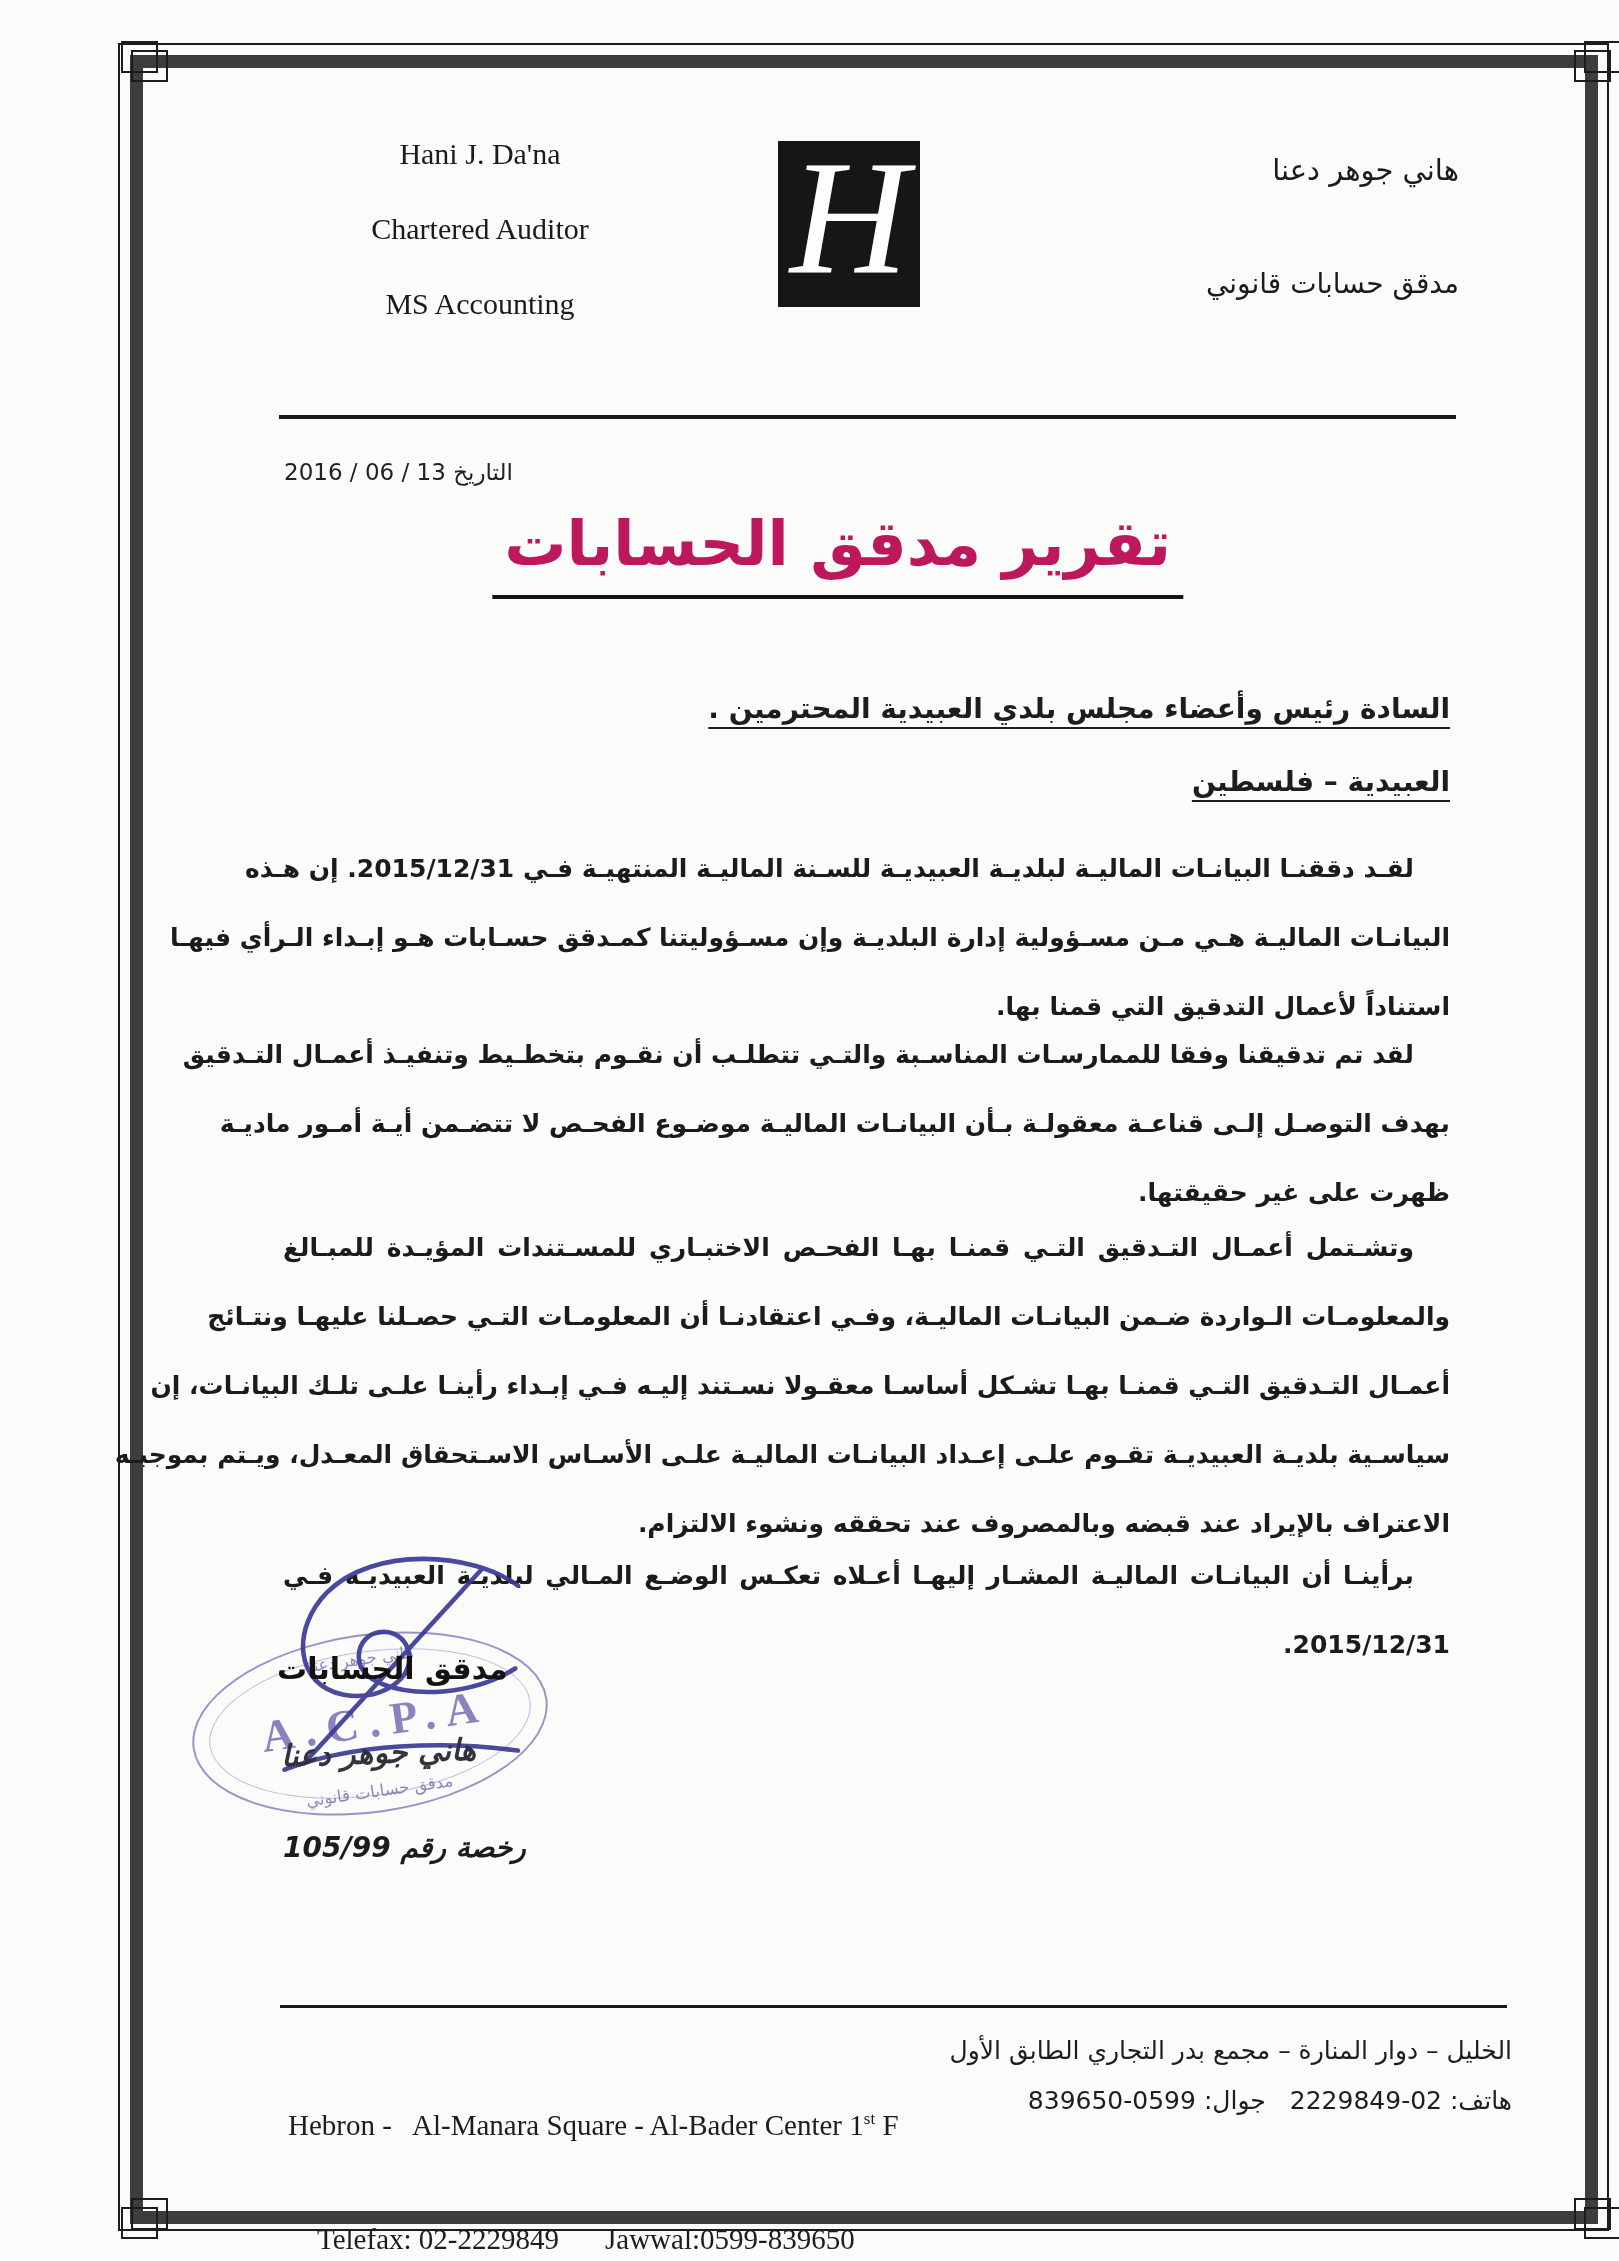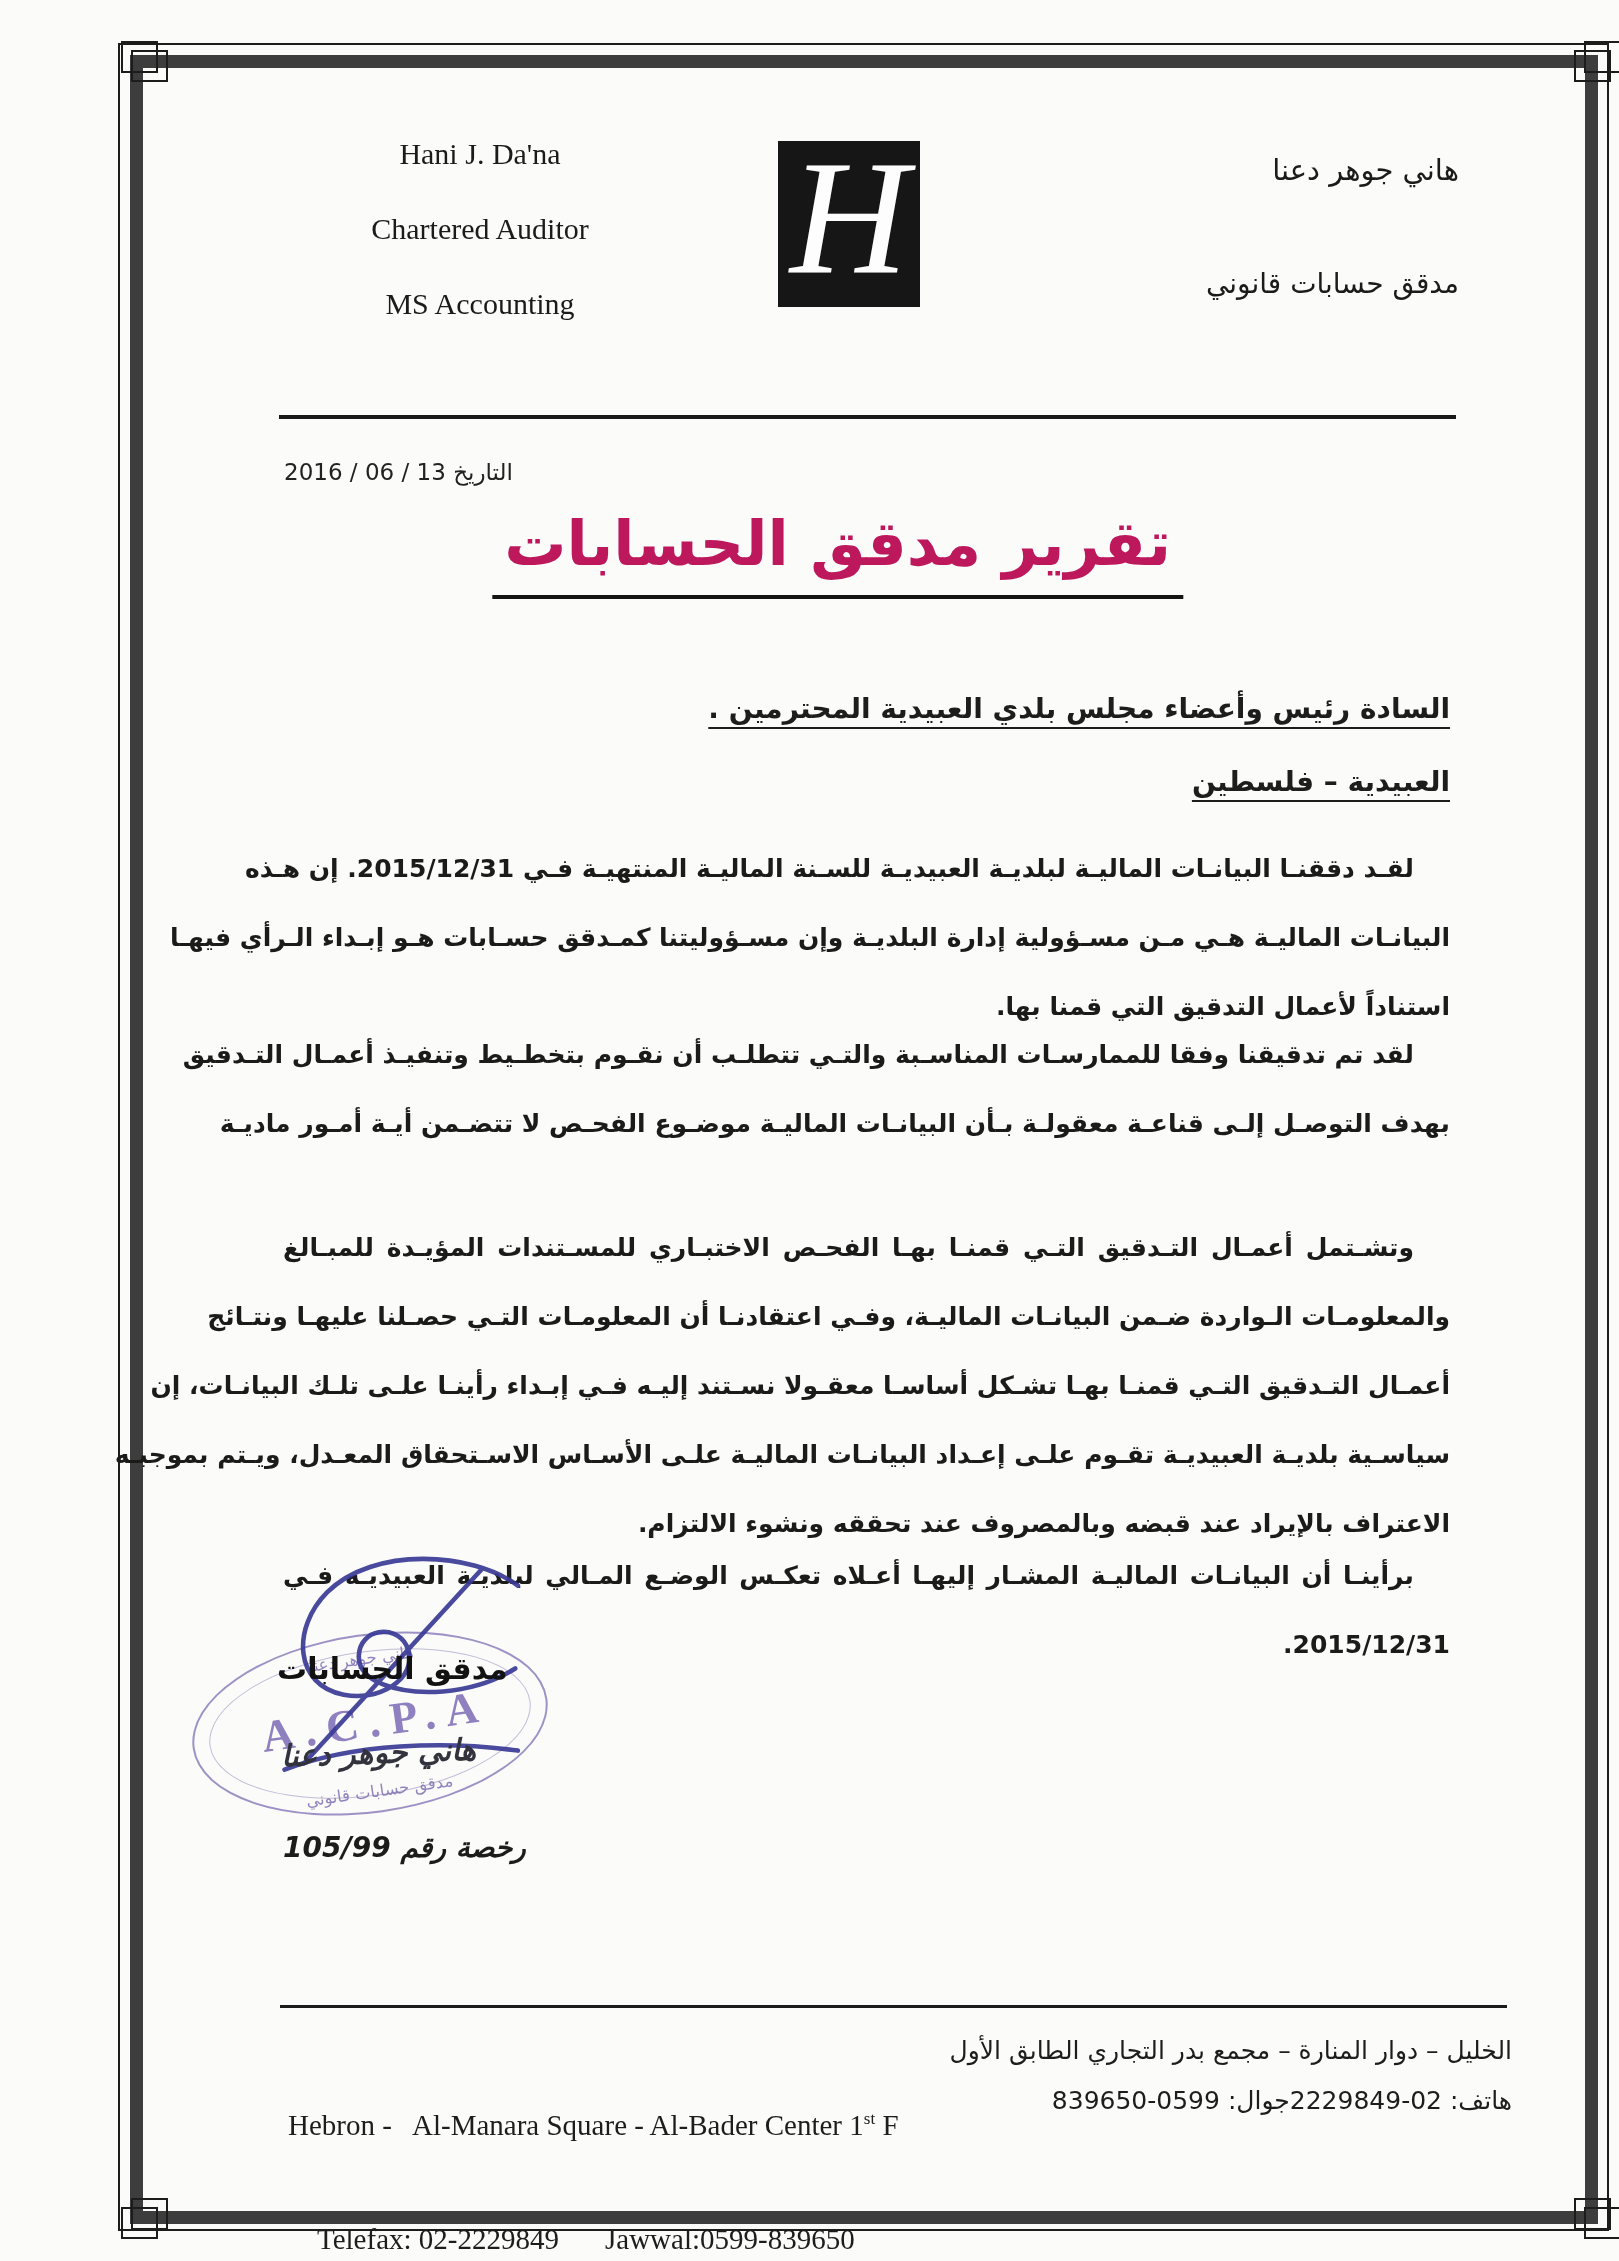--- a/index.html
+++ b/index.html
@@ -108,21 +108,21 @@
     font-size:29px; color:#1d1d1c; white-space:pre;
   }
   .ftr-eng .row2 { margin-top:14.5px;margin-left:29px; }
   .ftr-eng sup { font-size:17px; }
   .ftr-eng .gap { display:inline-block; width:46px; }
   .ftr-ar {
     position:absolute; left:947px; top:2036px; width:565px; direction:rtl; text-align:right;
     font-size:25px; color:#1d1d1c;
   }
   .ftr-ar .row2 { margin-top:21px; }
-  .ftr-ar .seg { }
+  .ftr-ar .seg { margin-left:24px; }
   .ftr-ar .seg:last-child { margin-left:12px; }
 </style>
 </head>
 <body>
 
 <div class="page">
 
   <div class="frame-thin"></div>
   <div class="frame-thick"></div>
   <div class="corner tl">
@@ -168,20 +168,21 @@
 
   <div class="para p1">
     <div class="jl first">لقـد دققنـا البيانـات الماليـة لبلديـة العبيديـة للسـنة الماليـة المنتهيـة فـي 2015/12/31. إن هـذه</div>
     <div class="jl">البيانـات الماليـة هـي مـن مسـؤولية إدارة البلديـة وإن مسـؤوليتنا كمـدقق حسـابات هـو إبـداء الـرأي فيهـا</div>
     <div class="jl last">استناداً لأعمال التدقيق التي قمنا بها.</div>
   </div>
 
   <div class="para p2">
     <div class="jl first">لقد تم تدقيقنا وفقا للممارسـات المناسـبة والتـي تتطلـب أن نقـوم بتخطـيط وتنفيـذ أعمـال التـدقيق</div>
     <div class="jl">بهدف التوصـل إلـى قناعـة معقولـة بـأن البيانـات الماليـة موضـوع الفحـص لا تتضـمن أيـة أمـور ماديـة</div>
+    <div class="jl last">ظهرت على غير حقيقتها.</div>
   </div>
 
   <div class="para p3">
     <div class="jl first">وتشـتمل أعمـال التـدقيق التـي قمنـا بهـا الفحـص الاختبـاري للمسـتندات المؤيـدة للمبـالغ</div>
     <div class="jl">والمعلومـات الـواردة ضـمن البيانـات الماليـة، وفـي اعتقادنـا أن المعلومـات التـي حصـلنا عليهـا ونتـائج</div>
     <div class="jl">أعمـال التـدقيق التـي قمنـا بهـا تشـكل أساسـا معقـولا نسـتند إليـه فـي إبـداء رأينـا علـى تلـك البيانـات، إن</div>
     <div class="jl">سياسـية بلديـة العبيديـة تقـوم علـى إعـداد البيانـات الماليـة علـى الأسـاس الاسـتحقاق المعـدل، ويـتم بموجبـه</div>
     <div class="jl last">الاعتراف بالإيراد عند قبضه وبالمصروف عند تحققه ونشوء الالتزام.</div>
   </div>
 

